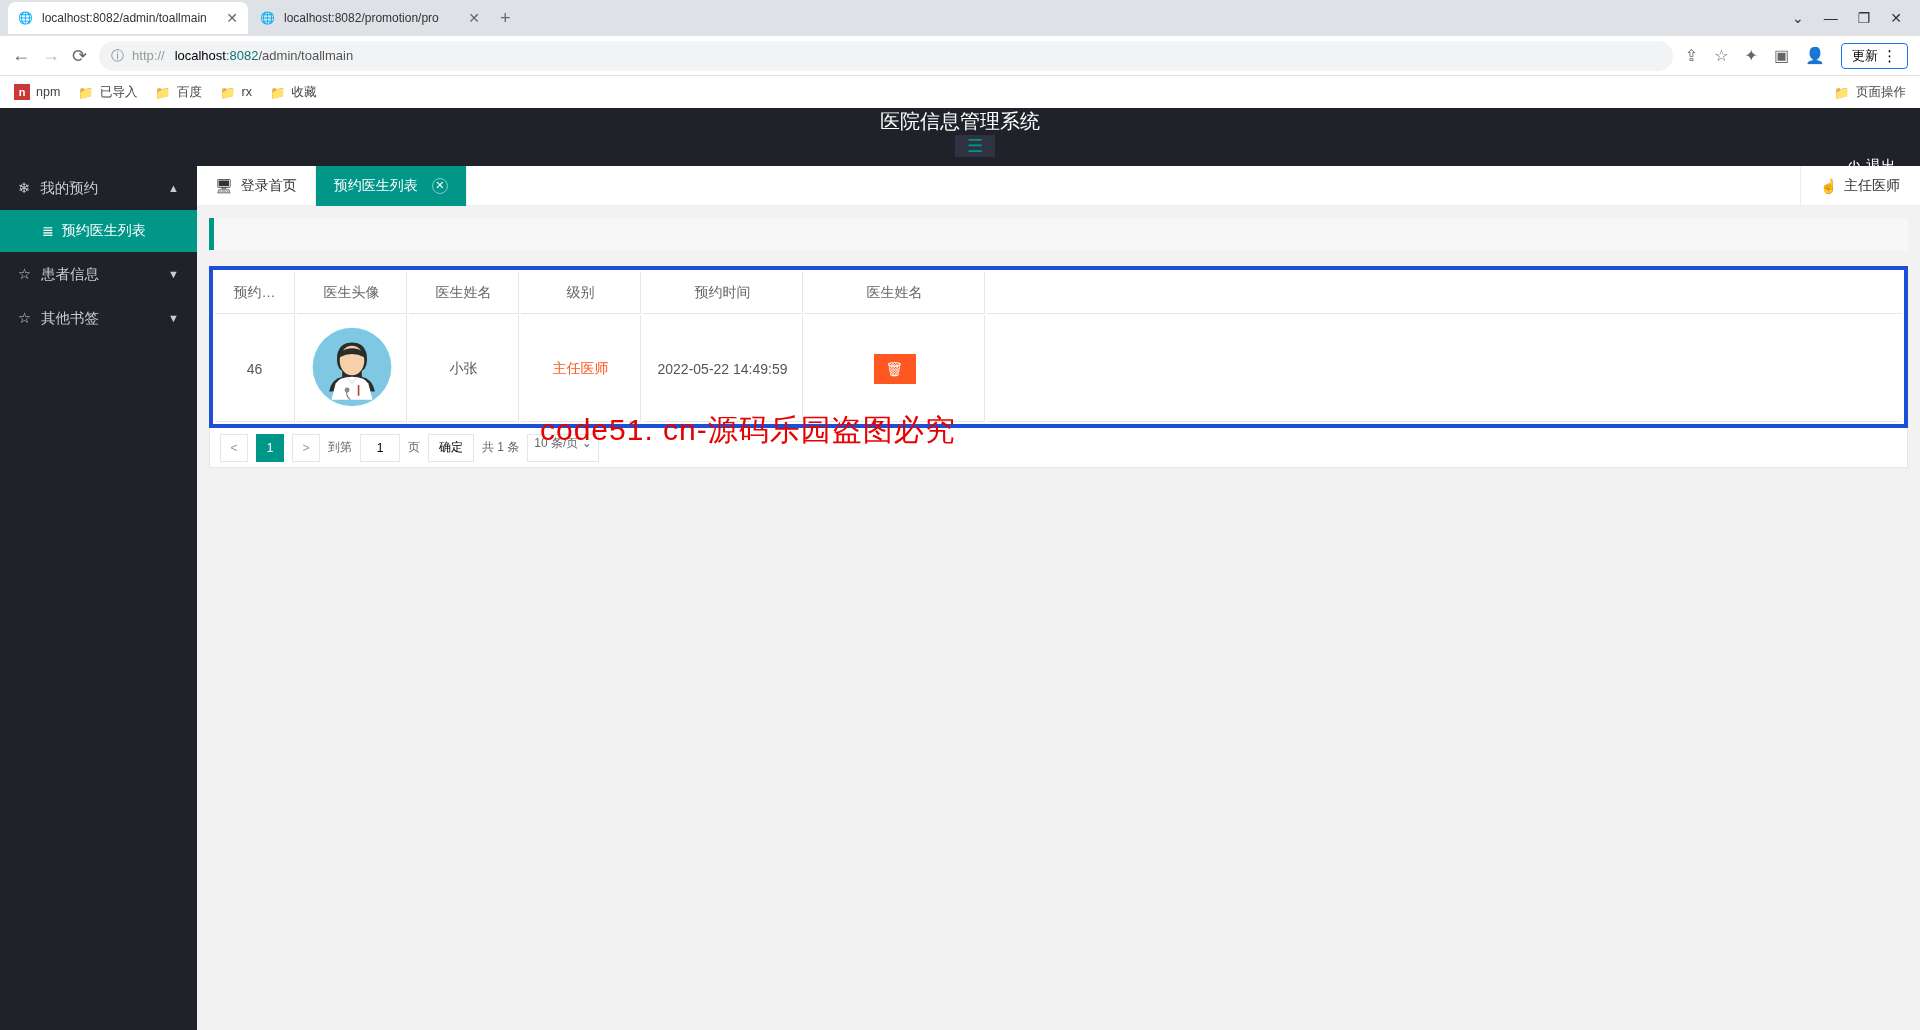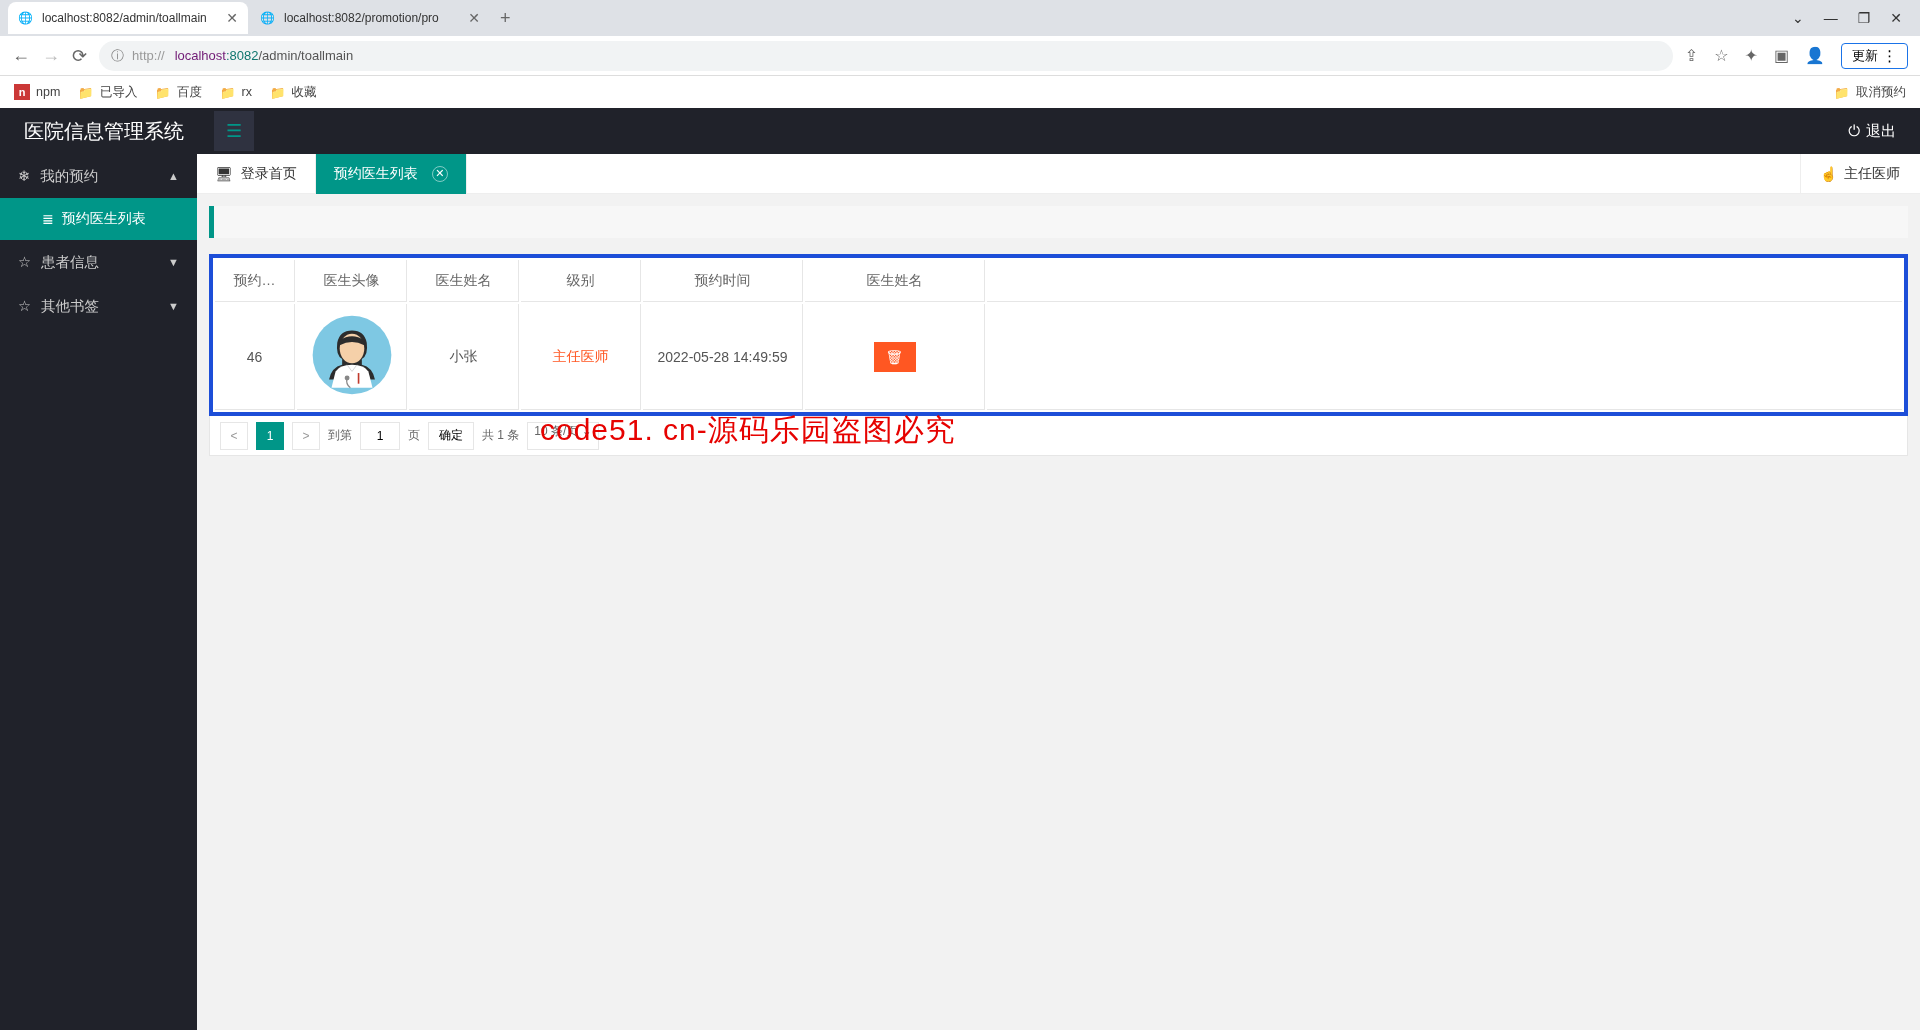--- a/index.html
+++ b/index.html
@@ -15,33 +15,33 @@
 .tab .close-icon { color: #666; font-size: 14px; cursor: pointer; }
 .new-tab { font-size: 18px; color: #666; padding: 0 8px; cursor: pointer; }
 .window-controls { margin-left: auto; display: flex; gap: 20px; padding: 0 10px; color: #333; font-size: 14px; }
 .window-controls span { cursor: pointer; }
 
 .addr-bar { display: flex; align-items: center; height: 40px; padding: 0 12px; gap: 12px; background: #fff; border-bottom: 1px solid #ddd; }
 .nav-btn { color: #666; font-size: 18px; cursor: pointer; }
 .nav-btn.disabled { color: #bbb; }
 .url-box { flex: 1; display: flex; align-items: center; height: 30px; border-radius: 15px; background: #f1f3f4; padding: 0 12px; font-size: 13px; color: #555; gap: 8px; }
 .url-box .info-icon { color: #888; }
-.url-host { color: #701a75; padding-left: 10px; }
+.url-host { color: #000000; padding-left: 10px; }
 .addr-right { display: flex; align-items: center; gap: 16px; color: #666; }
 .update-btn { border: 1px solid #1a73e8; border-radius: 4px; padding: 3px 10px; font-size: 13px; color: #000000; display: flex; align-items: center; gap: 4px; }
 
 .bookmarks-bar { display: flex; align-items: center; height: 32px; padding: 0 14px; gap: 18px; background: #fff; font-size: 12.5px; color: #444; }
 .bm-item { display: flex; align-items: center; gap: 6px; cursor: pointer; }
 .bm-item .folder-icon { color: #FFC107; }
 .bm-other { margin-left: auto; }
 .nlogo { background: #CB3837; color: #fff; font-weight: bold; width: 16px; height: 16px; display: flex; align-items: center; justify-content: center; font-size: 11px; }
 
 
 .app { display: flex; flex-direction: column; height: 922px; }
-.app-header { height: 46px; background: #20222A; color: #fff; display: flex; align-items: center; padding: 16px 24px; }
+.app-header { height: 58px; background: #20222A; color: #fff; display: flex; align-items: center; padding: 0 24px; flex-direction: column; }
 .brand { font-size: 20px; font-weight: 400; }
 .menu-toggle { margin-left: 30px; width: 40px; height: 40px; background: #2F3240; display: flex; align-items: center; justify-content: center; cursor: pointer; color: #009688; font-size: 18px; }
 .logout { margin-left: auto; display: flex; align-items: center; gap: 6px; cursor: pointer; font-size: 15px; }
 
 .app-body { display: flex; flex: 1; background: #f2f2f2; }
 .sidebar { width: 197px; background: #20222A; color: #ccc; }
 .menu-item { height: 44px; display: flex; align-items: center; padding: 0 18px; cursor: pointer; font-size: 14.5px; gap: 10px; }
 .menu-item .caret { margin-left: auto; font-size: 11px; }
 .submenu-item { height: 42px; display: flex; align-items: center; padding: 0 42px; cursor: pointer; font-size: 14px; gap: 8px; background: #009688; color: #fff; }
 
@@ -134,21 +134,21 @@
     <span class="bm-item">
         <span class="folder-icon">📁</span>
         <span>rx</span>
       </span>
     <span class="bm-item">
         <span class="folder-icon">📁</span>
         <span>收藏</span>
       </span>
     <span class="bm-item bm-other">
         <span class="folder-icon">📁</span>
-        <span>取消预约</span>
+        <span>页面操作</span>
       </span>
   </div>
 </div>
 
 <div class="app">
   <div class="app-header">
     <span class="brand">医院信息管理系统</span>
     <span class="menu-toggle">☰</span>
     <span class="logout">
       <span>⏻</span>
@@ -221,21 +221,21 @@
                   <path d="M35 32 Q50 22 65 32 L65 38 Q50 30 35 38 Z" fill="#2C2C2C"></path>
                   <path d="M30 70 Q35 62 50 62 Q65 62 70 70 L75 90 L25 90 Z" fill="#FFF"></path>
                   <path d="M44 62 L50 70 L56 62" fill="none" stroke="#ccc" stroke-width="1"></path>
                   <circle cx="44" cy="78" r="3" fill="#888"></circle>
                   <path d="M44 78 Q42 86 48 90" fill="none" stroke="#888" stroke-width="1.5"></path>
                   <path d="M58 72 L58 85" fill="none" stroke="#C0392B" stroke-width="2"></path>
                 </svg>
               </td>
               <td>小张</td>
               <td><span class="level-text">主任医师</span></td>
-              <td>2022-05-28 14:49:59</td>
+              <td>2022-05-22 14:49:59</td>
               <td>
                 <button class="del-btn">
                   <span>🗑</span>
                 </button>
               </td>
               <td style="border-right:0"></td>
             </tr>
           </tbody>
         </table>
 

